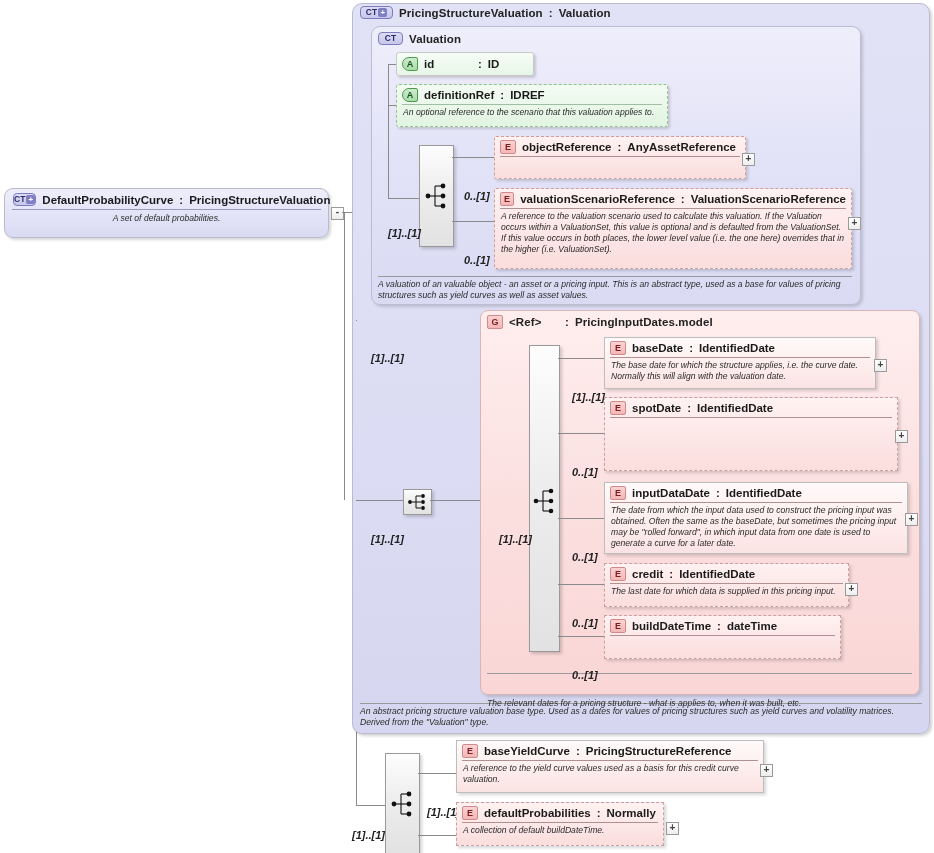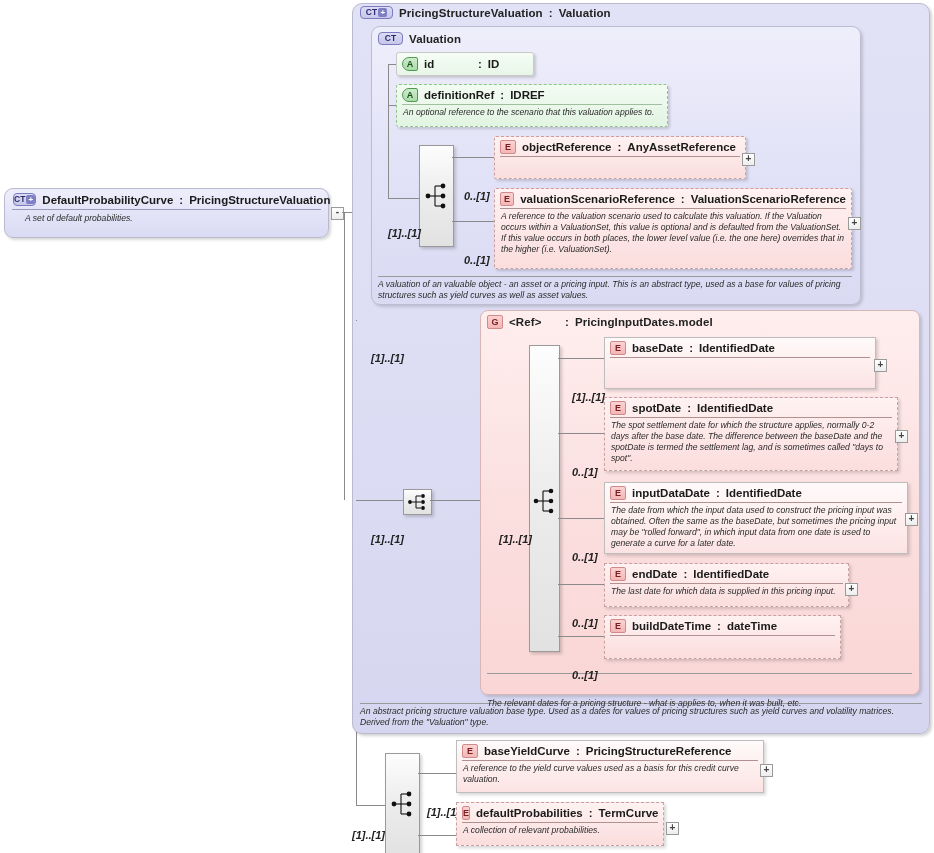--- a/index.html
+++ b/index.html
@@ -83,21 +83,21 @@
   <div class="nhead" style="padding:4px 6px 2px 8px;">
     <span class="badge b-ctp">
       <span>CT</span>
         <span class="plusg">+</span>
     </span>
     <span>DefaultProbabilityCurve</span>
     <span>:</span>
     <span>PricingStructureValuation</span>
   </div>
   <div class="rule" style="background:#9a9aba;margin:1px 7px 0 7px;"></div>
-  <div class="ndesc" style="padding:3px 20px;">A set of default probabilities.</div>
+  <div class="ndesc" style="padding:3px 20px;text-align:center;">A set of default probabilities.</div>
 </div>
 <div class="exp" style="left:331px;top:207px;line-height:8px;">-</div>
 
 <div class="ln lnh" style="left:342px;top:212px;width:14px;"></div>
 <div class="ln lnv" style="left:356px;top:212px;height:593px;"></div>
 
 <div class="ln lnv" style="left:344px;top:212px;height:288px;"></div>
 <div class="ln lnh" style="left:344px;top:212px;width:12px;"></div>
 
 <div class="ct-outer abs" style="left:352px;top:3px;width:578px;height:731px;"></div>
@@ -261,34 +261,34 @@
 <div class="node elem solid abs" style="left:604px;top:337px;width:272px;height:52px;">
   <div class="nhead">
     <span class="badge b-e">
         <span>E</span>
       </span>
     <span>baseDate</span>
     <span>:</span>
     <span>IdentifiedDate</span>
   </div>
   <div class="rule"></div>
+  <div class="ndesc">The base date for which the structure applies, i.e. the curve date. Normally this will align with the valuation date.</div>
 </div>
 <div class="exp" style="left:874px;top:359px;">+</div>
 
 <div class="node elem abs" style="left:604px;top:397px;width:294px;height:74px;">
   <div class="nhead">
     <span class="badge b-e">
         <span>E</span>
       </span>
     <span>spotDate</span>
     <span>:</span>
     <span>IdentifiedDate</span>
   </div>
   <div class="rule"></div>
-  <div class="ndesc">The spot settlement date for which the structure applies, normally 0-2 days after the base date. The difference between the baseDate and the spotDate is termed the settlement lag, and is sometimes called "days to spot".</div>
 </div>
 <div class="exp" style="left:895px;top:430px;">+</div>
 
 <div class="node elem solid abs" style="left:604px;top:482px;width:304px;height:72px;">
   <div class="nhead">
     <span class="badge b-e">
         <span>E</span>
       </span>
     <span>inputDataDate</span>
     <span>:</span>
@@ -297,21 +297,21 @@
   <div class="rule"></div>
   <div class="ndesc">The date from which the input data used to construct the pricing input was obtained. Often the same as the baseDate, but sometimes the pricing input may be "rolled forward", in which input data from one date is used to generate a curve for a later date.</div>
 </div>
 <div class="exp" style="left:905px;top:513px;">+</div>
 
 <div class="node elem abs" style="left:604px;top:563px;width:245px;height:44px;">
   <div class="nhead">
     <span class="badge b-e">
         <span>E</span>
       </span>
-    <span>endDate</span>
+    <span>credit</span>
     <span>:</span>
     <span>IdentifiedDate</span>
   </div>
   <div class="rule"></div>
   <div class="ndesc">The last date for which data is supplied in this pricing input.</div>
 </div>
 <div class="exp" style="left:845px;top:583px;">+</div>
 
 <div class="node elem abs" style="left:604px;top:615px;width:237px;height:44px;">
   <div class="nhead">
@@ -359,18 +359,18 @@
 </div>
 <div class="exp" style="left:760px;top:764px;">+</div>
 
 <div class="node elem abs" style="left:456px;top:802px;width:208px;height:44px;">
   <div class="nhead">
     <span class="badge b-e">
         <span>E</span>
       </span>
     <span>defaultProbabilities</span>
     <span>:</span>
-    <span>TermCurve</span>
-  </div>
-  <div class="rule"></div>
-  <div class="ndesc">A collection of relevant probabilities.</div>
+    <span>Normally</span>
+  </div>
+  <div class="rule"></div>
+  <div class="ndesc">A collection of default buildDateTime.</div>
 </div>
 <div class="exp" style="left:666px;top:822px;">+</div>
 
 </body></html>

